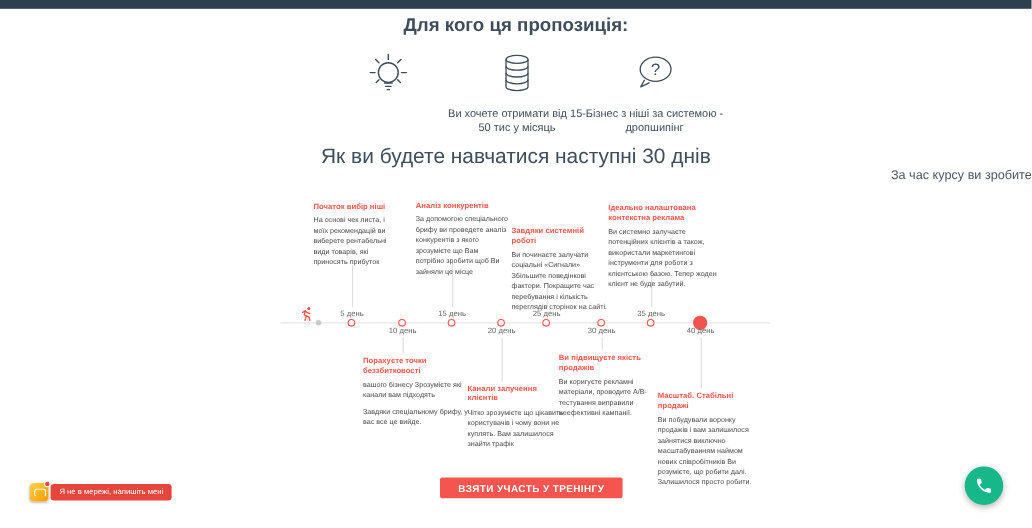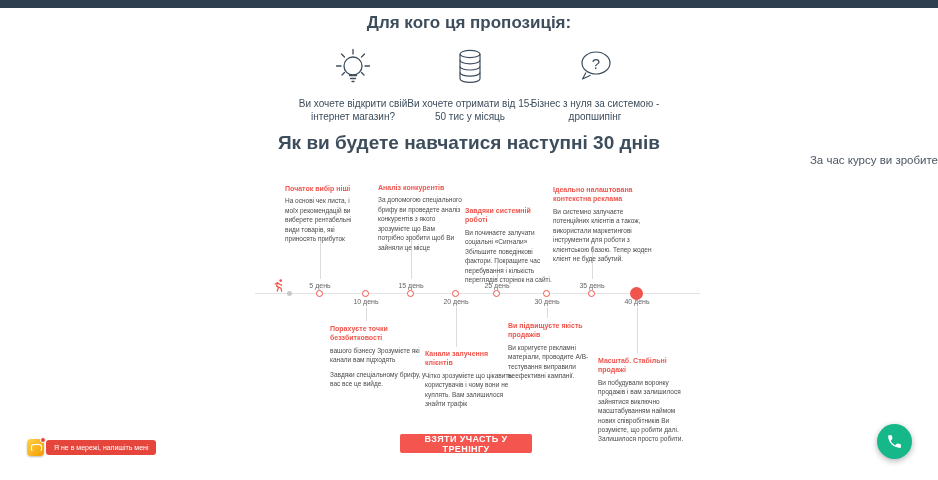--- a/index.html
+++ b/index.html
@@ -13,21 +13,21 @@
                     font-size:17px; font-weight:bold; color:#3d4d5c; }
 
   .audience-item { position:absolute; width:132px; text-align:center; }
   .ai-1 { left:287px; top:42px; }
   .ai-2 { left:404px; top:42px;text-align:center; }
   .ai-3 { left:529px; top:42px; }
   .audience-icon { height:52px; display:flex; align-items:center; justify-content:center; }
   .audience-caption { margin-top:3px; font-size:10px; color:#3d4d5c; line-height:1.3; }
 
   .course-title { position:absolute; top:132px; left:0; width:938px; text-align:center;
-                  font-size:19px; font-weight:bold; color:#3d4d5c; }
+                  font-size:19px; font-weight:normal; color:#3d4d5c; }
   .course-subtitle { position:absolute; top:154px; left:0; width:938px; text-align:right;
                      font-size:11.5px; color:#4a5663; }
 
   
   .tl-line { position:absolute; left:255px; top:293px; width:445px; height:1px; background:#e3e3e3; }
   .runner { position:absolute; left:271px; top:278px; }
   .start-dot { position:absolute; left:287px; top:291px; width:5px; height:5px; border-radius:50%; background:#c9c9c9; }
 
   .tl-dot { position:absolute; top:290px; width:7px; height:7px; border:1.5px solid #f0544c;
             background:#fff; border-radius:50%; }
@@ -57,21 +57,21 @@
   .tl-block p + p { margin-top:5px; }
   .tb1 { left:285px; top:184px; width:70px; }
   .tb2 { left:378px; top:183px; width:84px; }
   .tb3 { left:465px; top:206px; width:88px; }
   .tb4 { left:553px; top:185px; width:100px; }
   .bb1 { left:330px; top:324px; width:97px; }
   .bb2 { left:425px; top:349px; width:90px; }
   .bb3 { left:508px; top:321px; width:95px; }
   .bb4 { left:598px; top:356px; width:86px; }
 
-  .cta-button { position:absolute; left:400px; top:434px; width:132px; height:19px;
+  .cta-button { position:absolute; left:400px; top:434px; width:166px; height:19px;
                 background:#f4554e; color:#fff; border:none; border-radius:2px;
                 font-family:"Liberation Sans", sans-serif; font-size:9px; font-weight:bold;
                 letter-spacing:0.4px; cursor:pointer; }
 
   .chat-widget { position:absolute; left:27px; top:439px; display:flex; align-items:center; cursor:pointer; }
   .chat-icon { position:relative; width:17px; height:17px; border-radius:4px;
                background:linear-gradient(135deg,#ffd24a,#f59b00); box-shadow:0 1px 2px rgba(0,0,0,.25); }
   .chat-icon::after { content:""; position:absolute; left:4px; top:5px; width:9px; height:6px;
                       border:1.3px solid #fff; border-radius:3px; border-bottom-color:transparent; }
   .chat-badge { position:absolute; right:-2px; top:-2px; width:6px; height:6px; border-radius:50%;
@@ -93,21 +93,20 @@
   <h2 class="audience-title">Для кого ця пропозиція:</h2>
 
   <div class="audience-item ai-1">
     <div class="audience-icon">
       <svg width="50" height="50" viewBox="0 0 50 50" fill="none" stroke="#3d4d5c" stroke-width="1.3" stroke-linecap="round">
         <circle cx="25" cy="23" r="9"></circle>
         <path d="M21.5 32.5h7M22.5 35.5h5M24 38.5h2"></path>
         <path d="M25 6.5v4.5M13.5 11l3 3M36.5 11l-3 3M8.5 23h4.5M37 23h4.5M14 32l2.5-2.5M36 32l-2.5-2.5"></path>
       </svg>
     </div>
-    <div class="audience-caption">Ви хочете відкрити свій інтернет магазин?</div>
   </div>
 
   <div class="audience-item ai-2">
     <div class="audience-icon">
       <svg width="50" height="50" viewBox="0 0 50 50" fill="none" stroke="#3d4d5c" stroke-width="1.2">
         <ellipse cx="25" cy="11" rx="10" ry="3.6"></ellipse>
         <path d="M15 11v6.2c0 2 4.5 3.6 10 3.6s10-1.6 10-3.6V11"></path>
         <path d="M15 17.2v6.2c0 2 4.5 3.6 10 3.6s10-1.6 10-3.6v-6.2"></path>
         <path d="M15 23.4v6.2c0 2 4.5 3.6 10 3.6s10-1.6 10-3.6v-6.2"></path>
         <path d="M15 29.6v6.2c0 2 4.5 3.6 10 3.6s10-1.6 10-3.6v-6.2"></path>
@@ -117,21 +116,21 @@
   </div>
 
   <div class="audience-item ai-3">
     <div class="audience-icon">
       <svg width="50" height="50" viewBox="0 0 50 50" fill="none" stroke="#3d4d5c" stroke-width="1.2">
         <ellipse cx="26" cy="20" rx="14" ry="11"></ellipse>
         <path d="M16 29.5l-3.5 6.5 8-3.8" stroke-linejoin="round"></path>
         <text x="26" y="25.5" font-size="15" fill="#3d4d5c" stroke="none" text-anchor="middle" font-family="Liberation Sans, sans-serif">?</text>
       </svg>
     </div>
-    <div class="audience-caption">Бізнес з нуля за системою - дропшипінг</div>
+    <div class="audience-caption">Бізнес з ніші за системою - дропшипінг</div>
   </div>
 
   <h2 class="course-title">Як ви будете навчатися наступні 30 днів</h2>
   <div class="course-subtitle">За час курсу ви зробите</div>
 
   <div class="tl-line"></div>
 
   <div class="runner">
     <svg width="15" height="15" viewBox="0 0 24 24" fill="none" stroke="#f0544c" stroke-width="2" stroke-linecap="round" stroke-linejoin="round">
       <circle cx="15.5" cy="4" r="2.2" fill="#f0544c" stroke="none"></circle>

